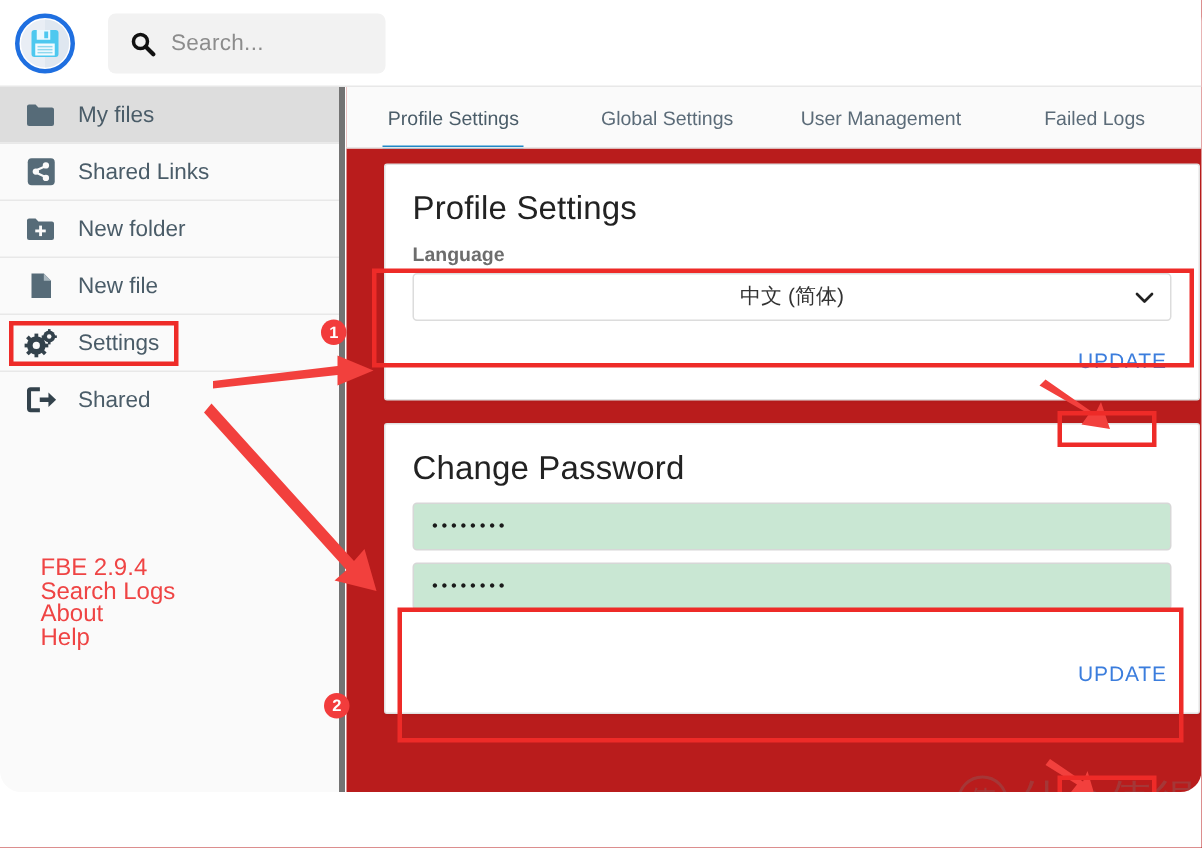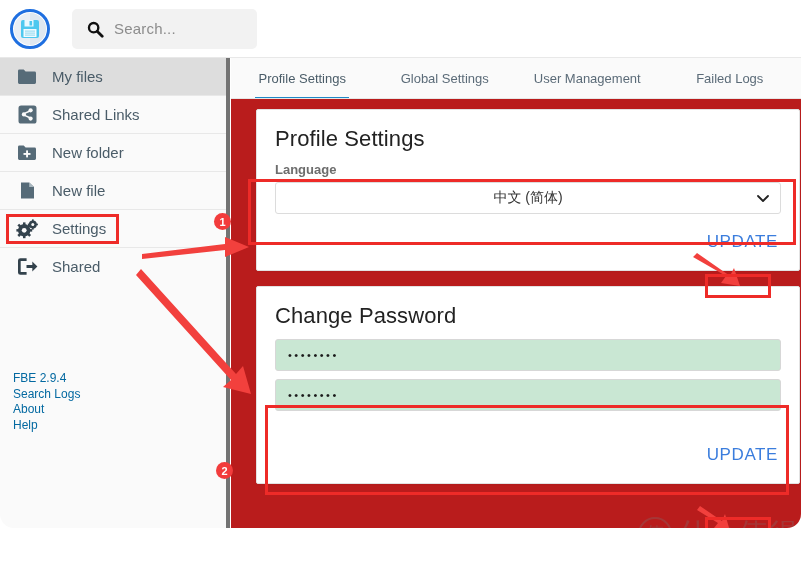--- a/index.html
+++ b/index.html
@@ -38,22 +38,22 @@
     color:#4a5c68; font-size:15px; cursor:pointer;
   }
   .nav-item .ico {
     width:22px; height:22px; margin-right:14px; flex:0 0 22px;
     display:flex; align-items:center; justify-content:center; color:#566b78;
   }
   .nav-item.active { background:#dddddd; }
   .nav-sep { height:1px; background:#e8e8e8; margin:0; }
 
   .footer-links {
-    position:absolute; left:13px; top:313px;
-    font-size:12px; color:#0369a1; line-height:15.5px;
+    position:absolute; left:27px; top:313px;
+    font-size:16px; color:#ef4444; line-height:15.5px;
   }
   .footer-links div { cursor:pointer; }
 
   
   .main { position:absolute; left:231px; top:58px; width:570px; height:507px; background:#b91c1c; }
 
   .tabs { display:flex; height:41px; background:#fafafa; position:relative; }
   .tab {
     flex:1; display:flex; align-items:center; justify-content:center;
     font-size:13px; color:#5b6b78; cursor:pointer; position:relative;
@@ -80,21 +80,21 @@
   .field-label { font-size:13px; color:#6d6d6d; font-weight:bold; margin-bottom:5px; }
   .select-wrap { position:relative; }
   .select-box {
     width:100%; height:32px; border:1px solid #dcdcdc; border-radius:3px;
     background:#fff; display:flex; align-items:center; padding:0 12px;
     font-size:14px; color:#333; cursor:pointer;justify-content:center;
   }
   .chev { position:absolute; right:11px; top:9px; color:#333; }
   .card-actions { display:flex; justify-content:flex-end; padding:10px 14px 14px 14px; }
   .text-btn {
-    font-size:17px; color:#3b7ddd; letter-spacing:.6px; padding:4px 7px;
+    font-size:14px; color:#3b7ddd; letter-spacing:.6px; padding:4px 7px;
     cursor:pointer; background:none; border:none; font-family:inherit;
   }
   .pw-input {
     width:100%; height:32px; background:#c9e7d3; border:1px solid #d7d7d7;
     border-radius:3px; margin-bottom:8px; display:flex; align-items:center;
     padding:0 12px; font-size:11px; color:#1b1b1b; letter-spacing:2.5px;
   }
 
   
   .anno { position:absolute; pointer-events:none; }

